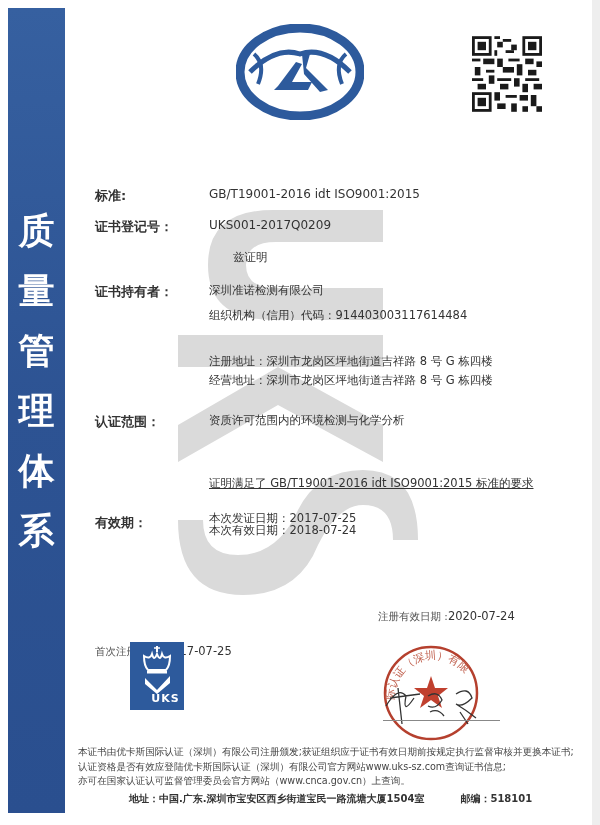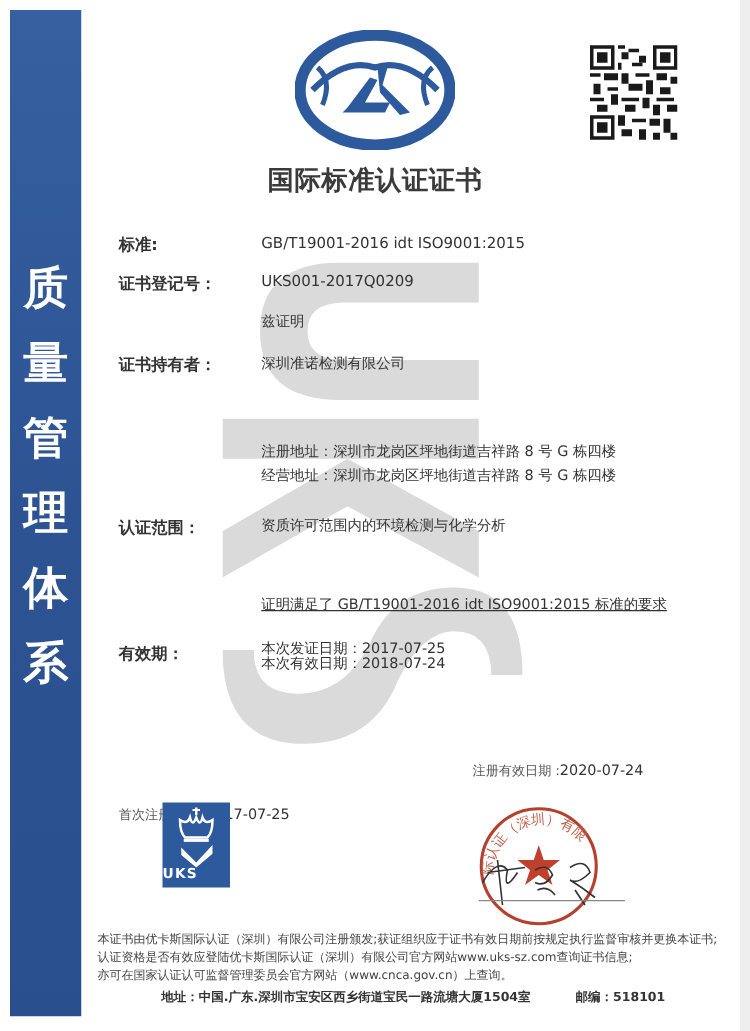--- a/index.html
+++ b/index.html
@@ -51,21 +51,21 @@
 
     .reg-first { position: absolute; left: 95px; top: 609px; font-size: 10.5px; color: #555; margin-top: 35px; }
     .reg-first .d, .reg-valid .d { font-size: 11.5px; color: #333; }
     .reg-valid { position: absolute; left: 378px; top: 609px; font-size: 10.5px; color: #555; }
 
     .uks-badge {
       position: absolute; left: 130px; top: 642px; width: 54px; height: 68px;
       background: #2d5a9c;
     }
     .uks-text {
-      position: absolute; left: 0; bottom: 5px; width: 71px; text-align: left;
+      position: absolute; left: 0; bottom: 5px; width: 71px; text-align: center;
       color: #fff; font-weight: bold; font-size: 11px; letter-spacing: 1px;
     }
 
     .seal { position: absolute; left: 376px; top: 638px; width: 110px; height: 110px; }
     .sign-line { position: absolute; left: 383px; top: 720px; width: 117px; height: 1px; background: #888; }
 
     .footer { position: absolute; left: 78px; top: 745px; width: 520px; font-size: 9.6px; color: #444; line-height: 14.5px; }
     .footer .line { white-space: nowrap; }
     .footer .addr { font-weight: bold; color: #333; margin-top: 3px; padding-left: 51px; font-size: 10px; }
     .footer .addr .zip { margin-left: 36px; }
@@ -148,33 +148,33 @@
         <rect x="12" y="21" width="4" height="1"></rect>
       <rect x="17" y="21" width="3" height="2"></rect>
         <rect x="21" y="21" width="2" height="4"></rect>
         <rect x="9" y="24" width="3" height="2"></rect>
         <rect x="14" y="24" width="2" height="3"></rect>
       <rect x="18" y="25" width="2" height="2"></rect>
         <rect x="23" y="25" width="2" height="2"></rect>
     </g>
   </svg>
 
-  <div class="main-title">国际标准认证证书</div>
 
   <div class="label" style="top:187px;">标准:</div>
   <div class="value num" style="top:187px;">GB/T19001-2016 idt ISO9001:2015</div>
 
   <div class="label" style="top:218px;">证书登记号：</div>
   <div class="value num" style="top:218px;">UKS001-2017Q0209</div>
 
-  <div class="value" style="top:250px;">兹证明</div>
+  <div class="value" style="top:250px;padding-left:24px;">兹证明</div>
 
   <div class="label" style="top:283px;">证书持有者：</div>
   <div class="value" style="top:283px;">深圳准诺检测有限公司</div>
 
+  <div class="value" style="top:308px;">组织机构（信用）代码：914403003117614484</div>
   <div class="value" style="top:354px;">注册地址：深圳市龙岗区坪地街道吉祥路 8 号 G 栋四楼</div>
   <div class="value" style="top:373px;">经营地址：深圳市龙岗区坪地街道吉祥路 8 号 G 栋四楼</div>
 
   <div class="label" style="top:413px;">认证范围：</div>
   <div class="value" style="top:413px;">资质许可范围内的环境检测与化学分析</div>
 
   <div class="value" style="top:476px;text-decoration:underline;">证明满足了 GB/T19001-2016 idt ISO9001:2015 标准的要求</div>
 
   <div class="label" style="top:514px;font-family:Liberation Mono, monospace;">有效期：</div>
   <div class="date-pair">

